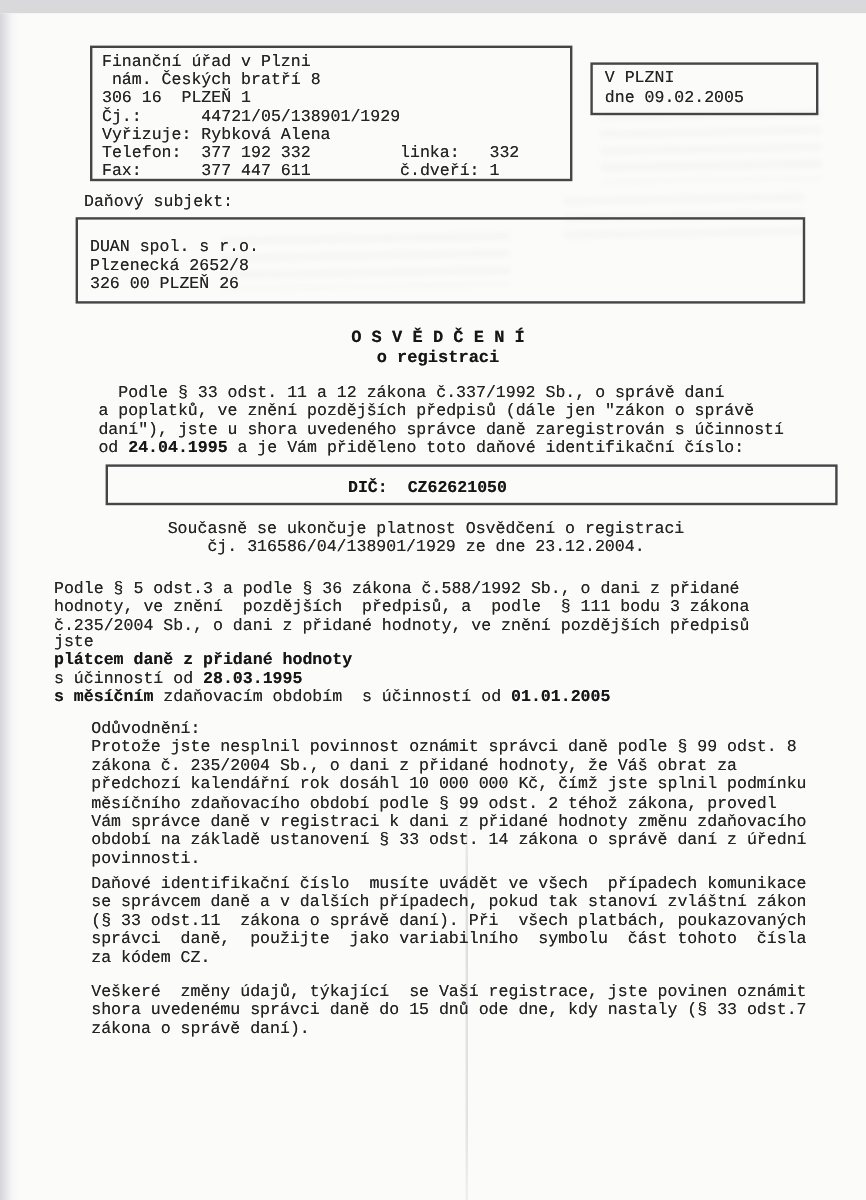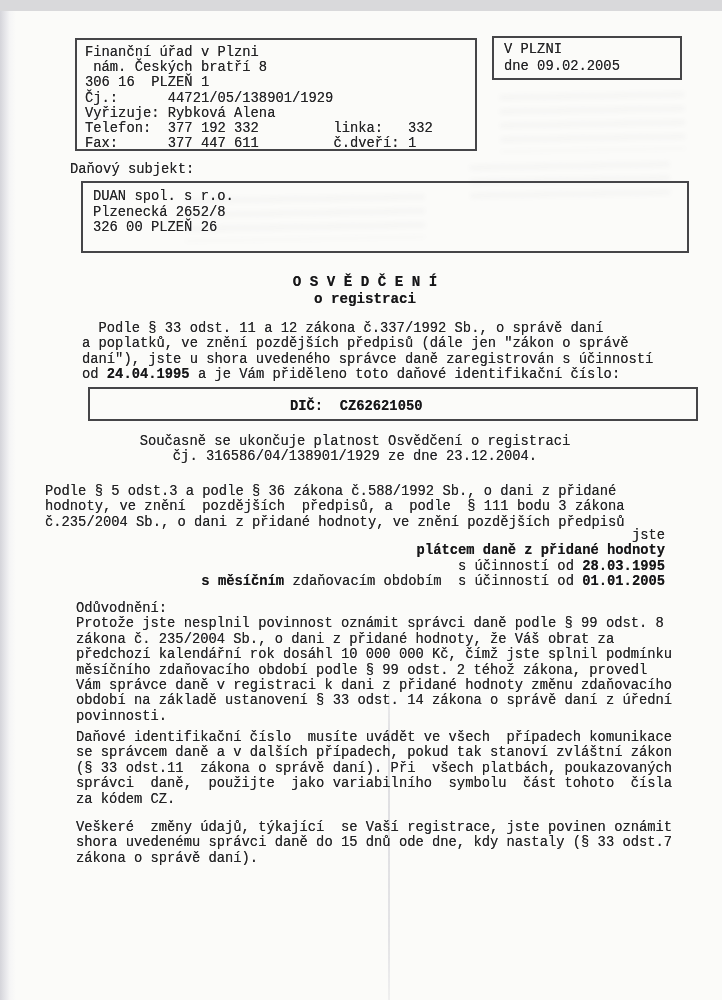--- a/index.html
+++ b/index.html
@@ -12,34 +12,34 @@
     font-family:"Liberation Mono","DejaVu Sans Mono",monospace;
     font-size:13.8px; line-height:15.4px; white-space:pre;
     text-shadow:0 0 .5px rgba(25,25,28,.65);
   }
   .abs{position:absolute;}
   .box{border:2px solid #454548; background:transparent;}
   b,.b{font-weight:bold; color:#161618;}
   
   .office-box{left:75px; top:27px; width:402px; height:113px; padding:5px 0 0 8px; box-sizing:border-box;}
   .office-box .mono{line-height:15.2px;}
-  .date-box{left:492px; top:25px; width:190px; height:44px; padding:4px 0 0 10px; box-sizing:border-box;}
+  .date-box{left:492px; top:41px; width:190px; height:44px; padding:4px 0 0 10px; box-sizing:border-box;}
   .date-box .mono{line-height:16.5px;}
   .subject-label{left:70px; top:151px;}
-  .subject-box{left:81px; top:170px; width:608px; height:72px; padding:6px 0 0 10px; box-sizing:border-box;}
+  .subject-box{left:63px; top:170px; width:608px; height:72px; padding:16px 0 0 10px; box-sizing:border-box;}
   .subject-box .mono{line-height:15.6px;}
   
   .title-block{left:4px; top:263px; width:722px; text-align:center;}
   .title-block div{font-weight:bold; font-size:14.2px; line-height:16.5px;}
   
   .para-registration{left:82px; top:310px;}
   .dic-box{left:88px; top:376px; width:610px; height:34px; box-sizing:border-box; padding:8px 0 0 200px;}
   .para-cancellation{left:45px; top:423px; width:620px; text-align:center;}
   .para-vat{left:45px; top:473px;}
-  .vat-center{left:45px; top:517px; width:620px; text-align:right;}
+  .vat-center{left:45px; top:517px; width:620px; text-align:left;}
   .vat-center .line{line-height:15.3px;}
   .para-reasoning{left:76px; top:590px;}
   .para-usage{left:76px; top:719px;}
   .para-changes{left:76px; top:809px;}
   
   .scan-edge{
     left:0; top:0; width:16px; height:1000px;
     background:linear-gradient(90deg, rgba(150,150,168,.38) 0px, rgba(190,190,205,.30) 6px, rgba(220,220,232,.18) 10px, rgba(255,255,255,0) 16px);
   }
   .fold-crease{

